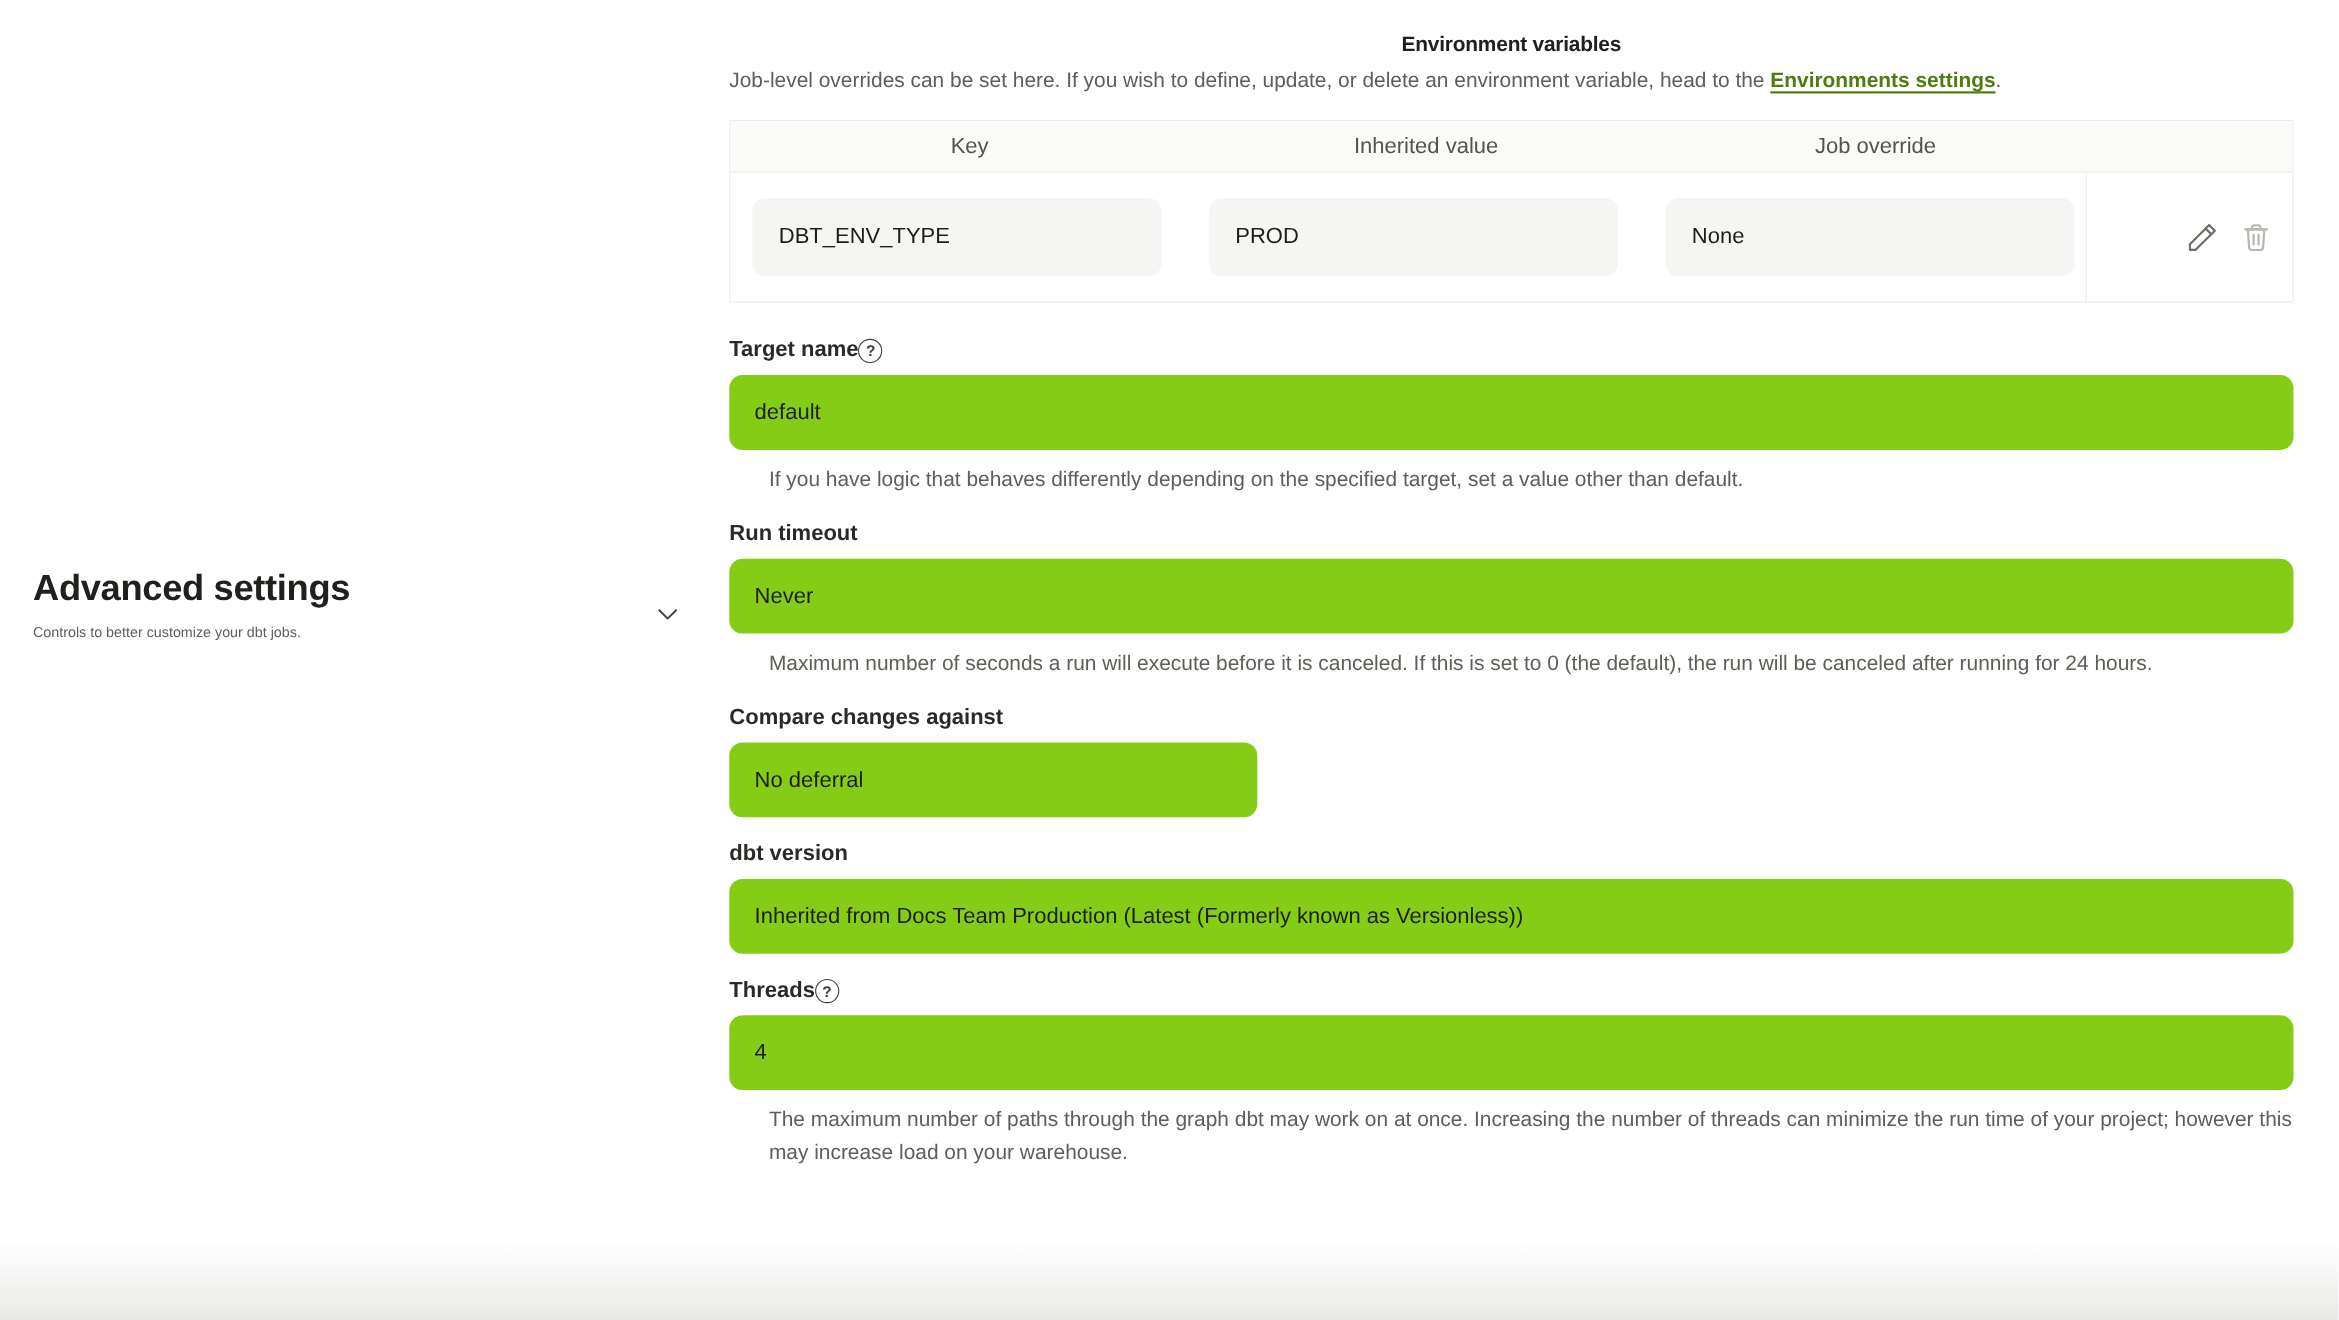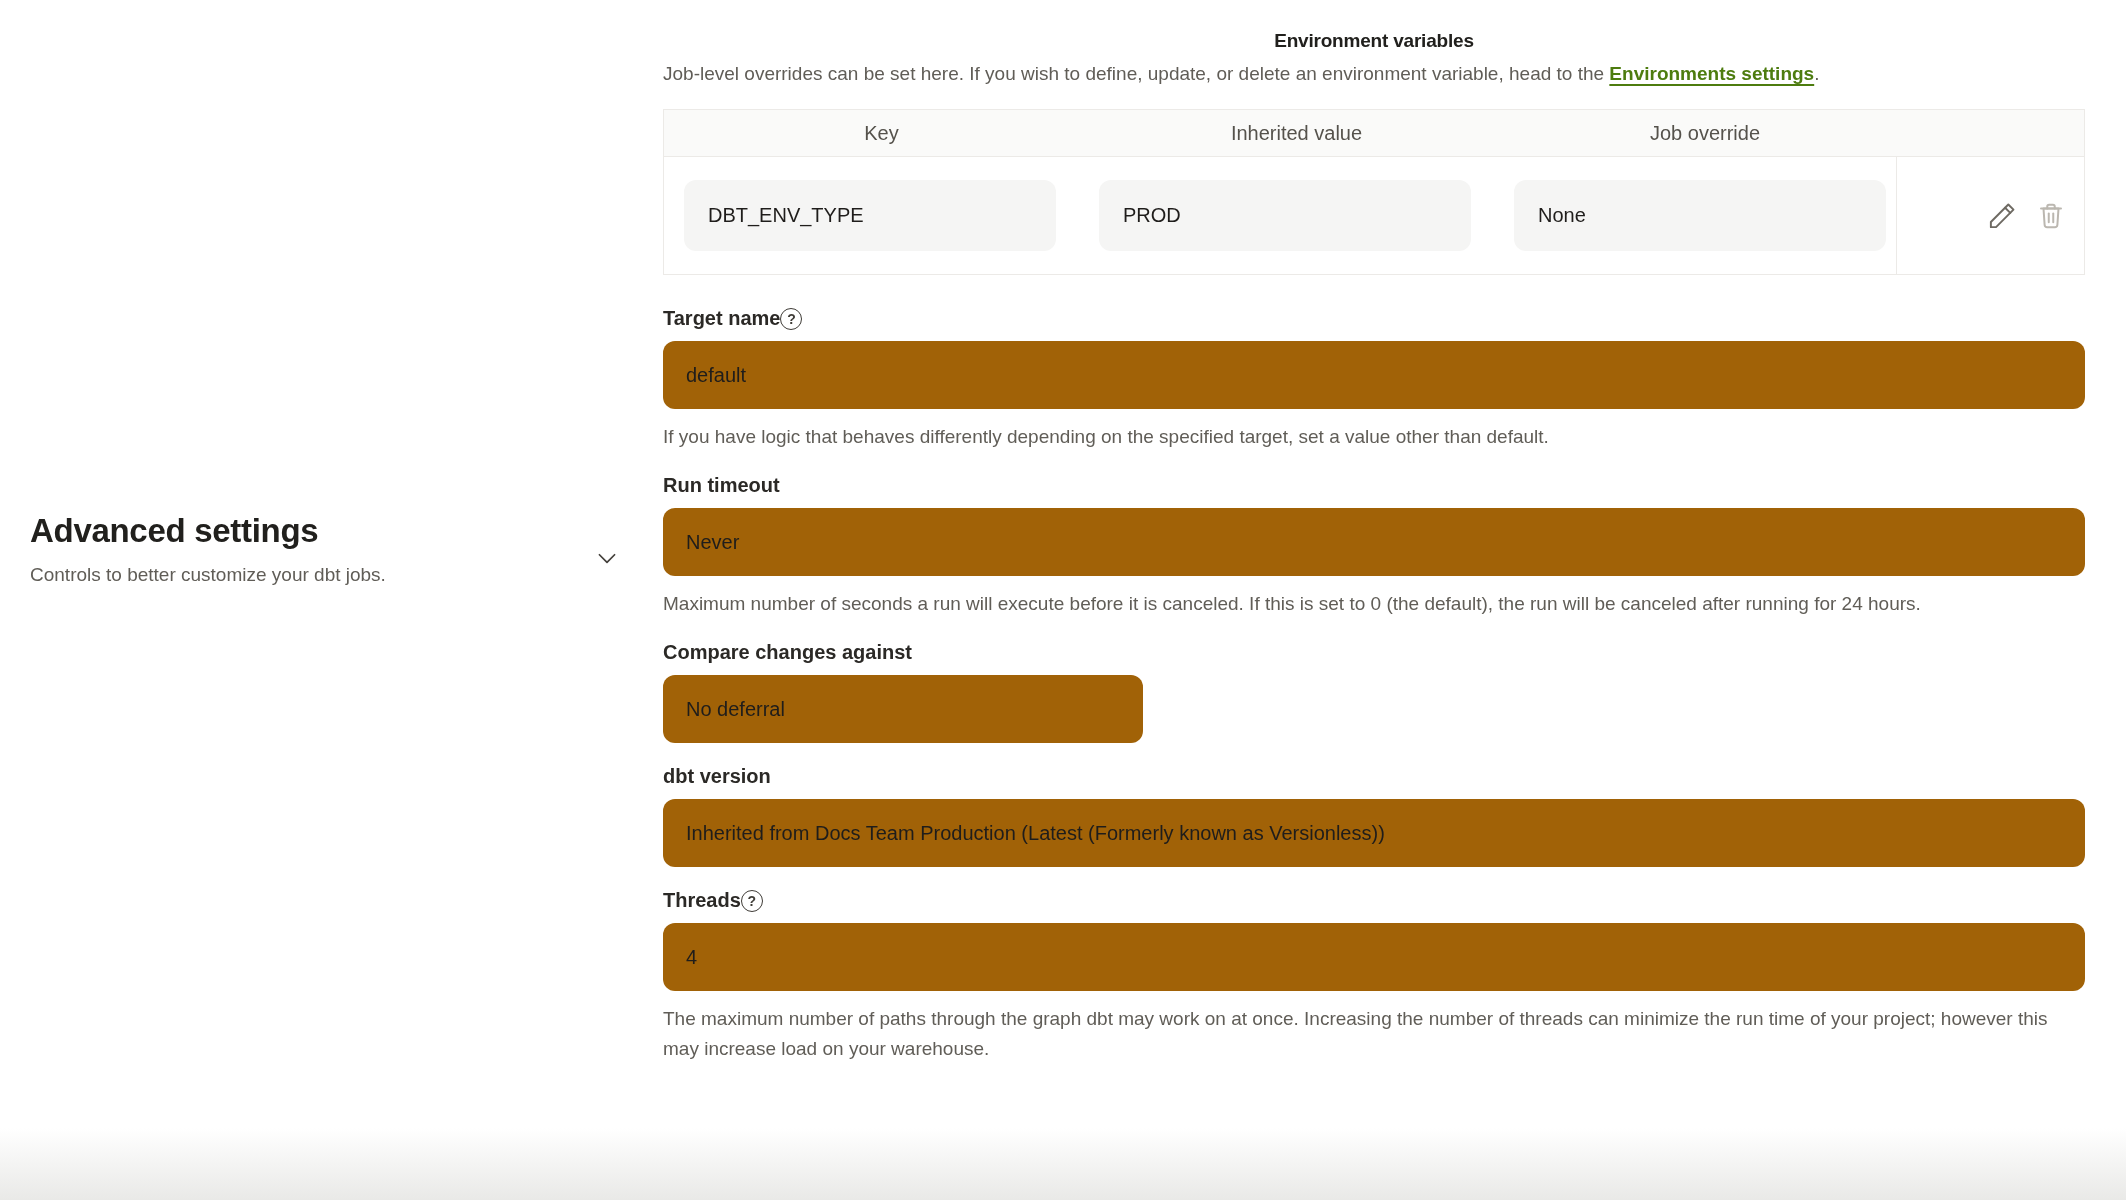--- a/index.html
+++ b/index.html
@@ -8,21 +8,21 @@
     width: 2126px; height: 1200px;
     position: relative; overflow: hidden;
     font-family: "Liberation Sans", sans-serif;
     color: #21201d;
   }
   .page { display: flex; padding: 30px 41px 0 30px; }
 
   
   .left-panel { width: 600px; flex: 0 0 auto; display: flex; justify-content: space-between; align-items: center; }
   .left-title { font-size: 33px; font-weight: 700; letter-spacing: -0.3px; margin-top: 3px; }
-  .left-subtitle { font-size: 19px; color: #605d57; margin-top: 14px; }
+  .left-subtitle { font-size: 13px; color: #605d57; margin-top: 14px; }
   .collapse-btn { background: none; border: none; cursor: pointer; margin-top: 22px; margin-right: 10px; padding: 0; line-height: 0; }
 
   
   .right-panel { flex: 1 1 auto; margin-left: 33px; }
   .section-title { font-size: 19px; font-weight: 700; letter-spacing: -0.2px; text-align: center; }
   .section-desc { font-size: 19px; color: #605d57; margin-top: 11px; }
   .section-desc a { color: #4d7c0f; font-weight: 700; text-decoration: underline; text-decoration-thickness: 2px; text-underline-offset: 4px; cursor: pointer; }
 
   
   .env-table { margin-top: 24px; border: 1px solid #eceae7; }
@@ -37,24 +37,24 @@
   .icon-btn { background: none; border: none; cursor: pointer; padding: 0; line-height: 0; }
 
   
   .field { margin-top: 22px; }
   .field.first { margin-top: 32px; }
   .field-label-row { display: flex; align-items: center; margin-bottom: 11px; }
   .field-label { font-size: 20px; font-weight: 700; color: #2b2926; }
   .help-badge { width: 22px; height: 22px; border: 1.6px solid #3f3c37; border-radius: 50%;
                 display: inline-flex; align-items: center; justify-content: center;
                 font-size: 14px; font-weight: 700; color: #3f3c37; cursor: pointer; background: none; }
-  .text-input { height: 68px; background: #a16207; border-radius: 12px; display: flex; align-items: center;
+  .text-input { height: 68px; background: #84cc16; border-radius: 12px; display: flex; align-items: center;
                 padding: 0 23px; font-size: 20px; color: #1f1d1b; cursor: pointer; }
   .text-input.inline { width: 480px; }
-  .field-help { margin-top: 13px; font-size: 19px; line-height: 30px; color: #605d57; max-width: 1430px; }
+  .field-help { margin-top: 13px; font-size: 19px; line-height: 30px; color: #605d57; max-width: 1430px; margin-left: 36px; }
 
   
   .bottom-fade { position: absolute; left: 0; right: 0; bottom: 0; height: 72px;
                  background: linear-gradient(to bottom, rgba(233,233,231,0), #e9e9e7); pointer-events: none; }
 
   svg { display: inline-block; }
 </style>
 </head>
 <body>
 

